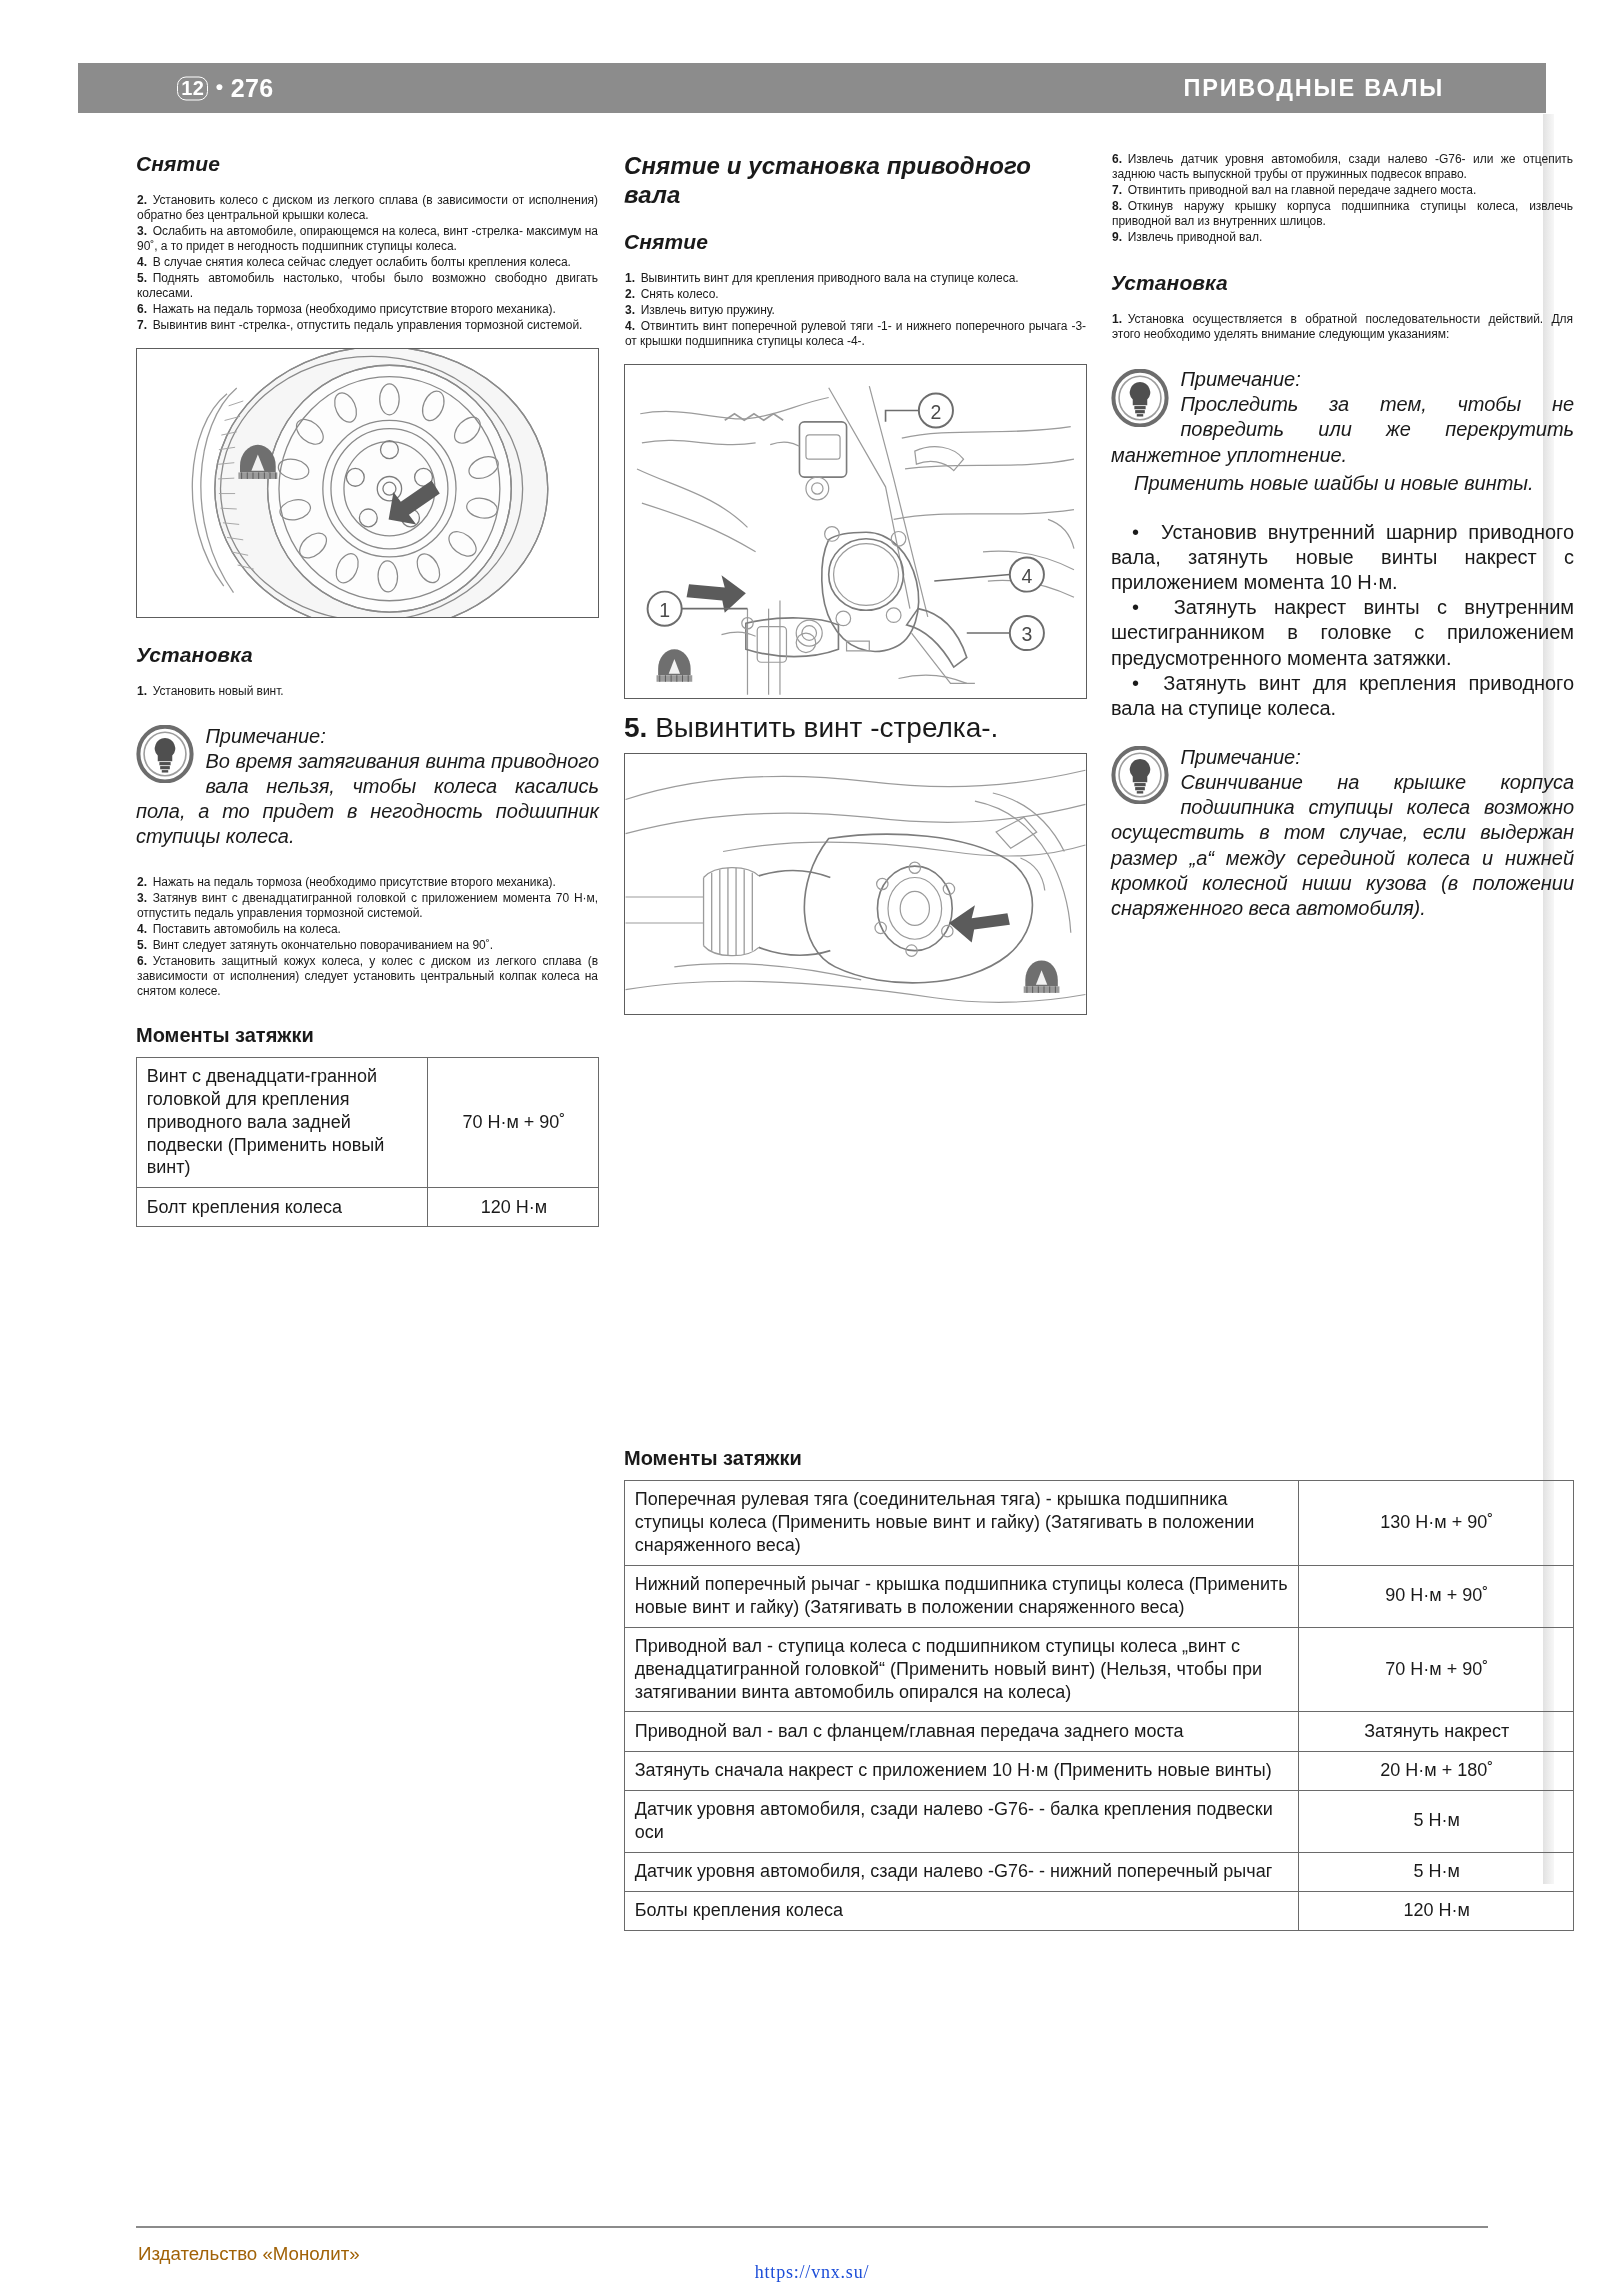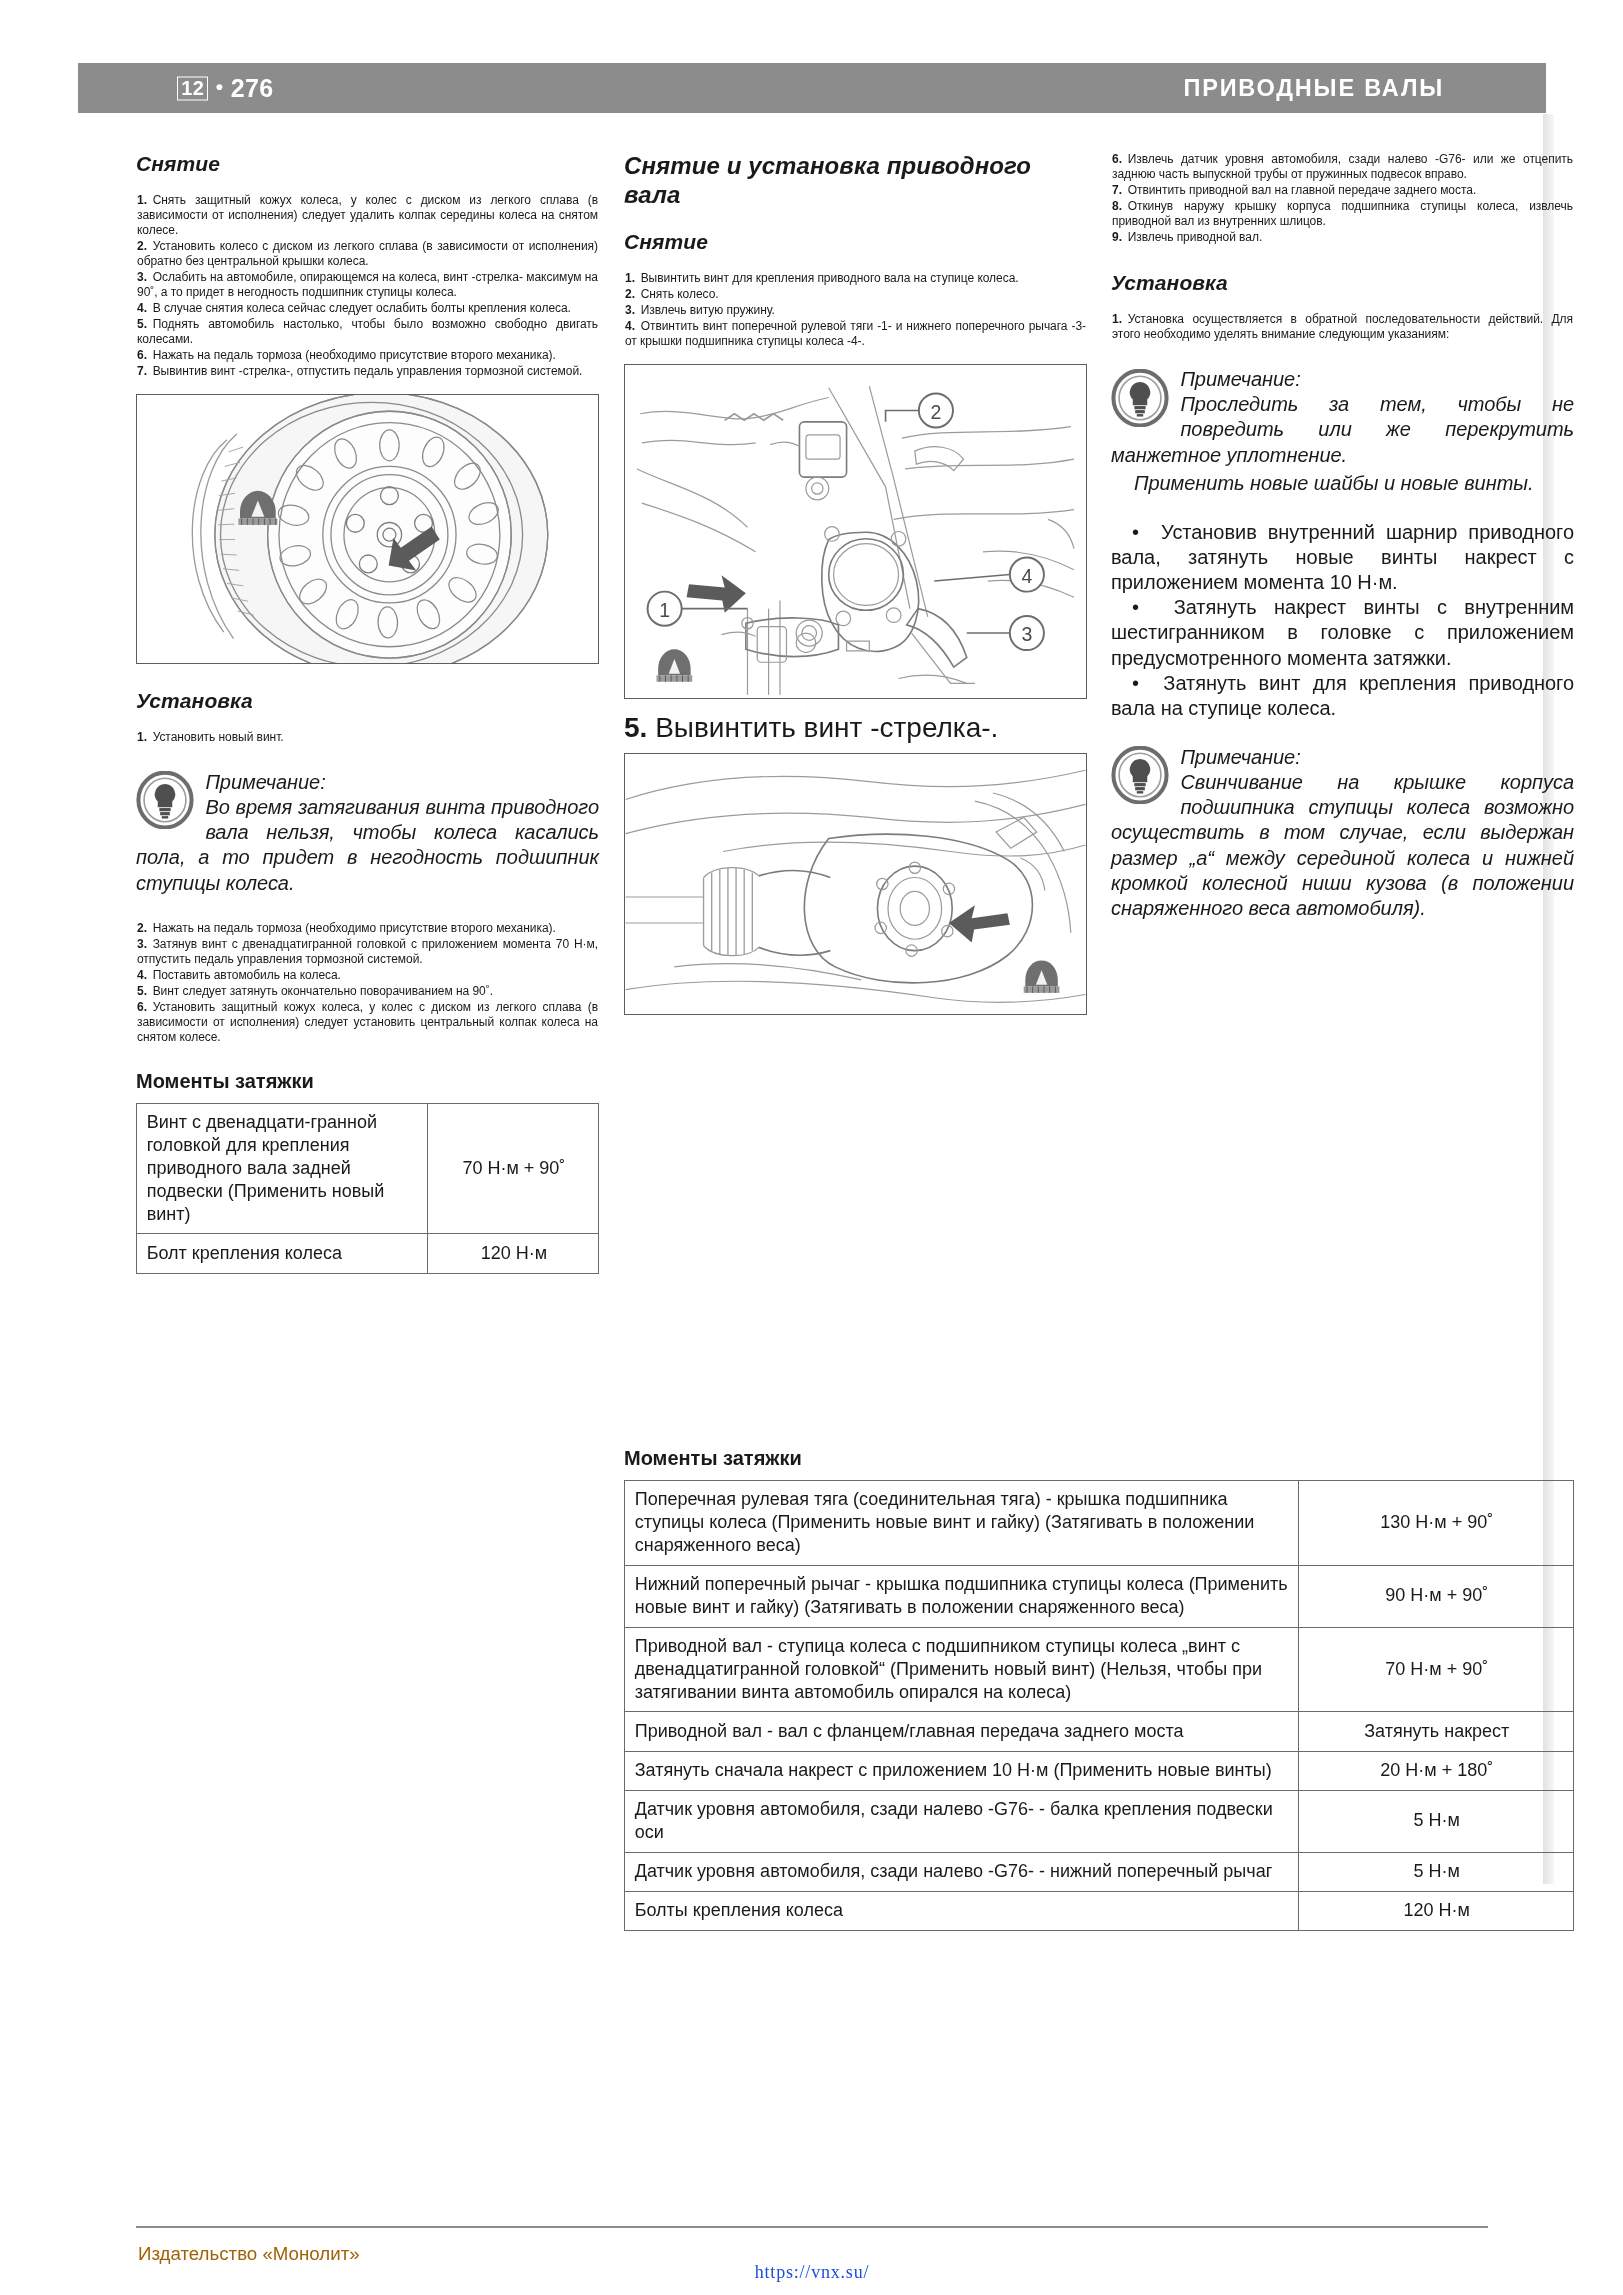--- a/index.html
+++ b/index.html
@@ -22,21 +22,21 @@
   .hdr-shadow{
     position:absolute;left:84px;right:71px;top:6.5px;height:50px;
     background:#c9c9c9;z-index:-1;
   }
   .hdr-pageno{
     position:absolute;left:99px;top:50%;transform:translateY(-50%);
     color:#fff;font-size:25px;font-weight:bold;letter-spacing:0.4px;
     white-space:nowrap;
   }
   .hdr-pageno .chap{
-    display:inline-block;border:1.6px solid #fff;border-radius:0;
+    display:inline-block;border:1.6px solid #fff;border-radius:9px;
     padding:0px 3.2px 0.8px 3.2px;font-size:20px;line-height:1.05;margin-right:1.6px;
     position:relative;top:-1.6px;
   }
   .hdr-dot{display:inline-block;margin:0 7.3px 0 5.7px;position:relative;top:-3.2px;font-size:21px;}
   .hdr-title{
     position:absolute;right:102px;top:50%;transform:translateY(-50%);
     color:#fff;font-size:23.5px;font-weight:bold;letter-spacing:1.8px;
     white-space:nowrap;
   }
 
@@ -128,21 +128,20 @@
       <div class="hdr-title">ПРИВОДНЫЕ ВАЛЫ</div>
     </div>
   </div>
 
   <div class="sidebar-shade"></div>
 
   <div class="col col1">
 
     <h3 class="sec">Снятие</h3>
 
-    <p class="step"><span class="num">1.</span><span>Снять защитный кожух колеса, у колес с диском из легкого сплава (в зависимости от исполнения) следует удалить колпак середины колеса на снятом колесе.</span></p>
     <p class="step"><span class="num">2.</span><span>Установить колесо с диском из легкого сплава (в зависимости от исполнения) обратно без центральной крышки колеса.</span></p>
     <p class="step"><span class="num">3.</span><span>Ослабить на автомобиле, опирающемся на колеса, винт -стрелка- максимум на 90˚, а то придет в негодность подшипник ступицы колеса.</span></p>
     <p class="step"><span class="num">4.</span><span>В случае снятия колеса сейчас следует ослабить болты крепления колеса.</span></p>
     <p class="step"><span class="num">5.</span><span>Поднять автомобиль настолько, чтобы было возможно свободно двигать колесами.</span></p>
     <p class="step"><span class="num">6.</span><span>Нажать на педаль тормоза (необходимо присутствие второго механика).</span></p>
     <p class="step"><span class="num">7.</span><span>Вывинтив винт -стрелка-, отпустить педаль управления тормозной системой.</span></p>
 
     <div class="gap"></div>
 
     <div class="fig" style="height:268px;">

